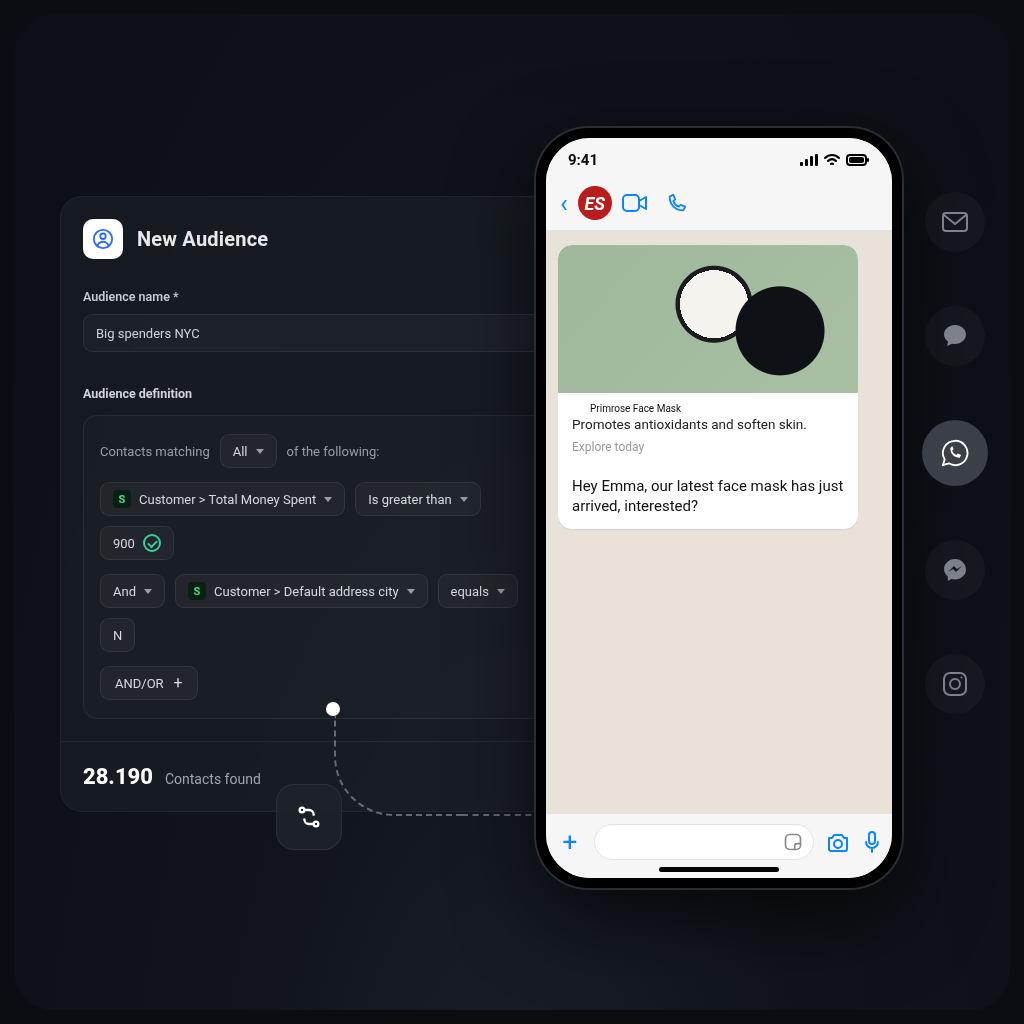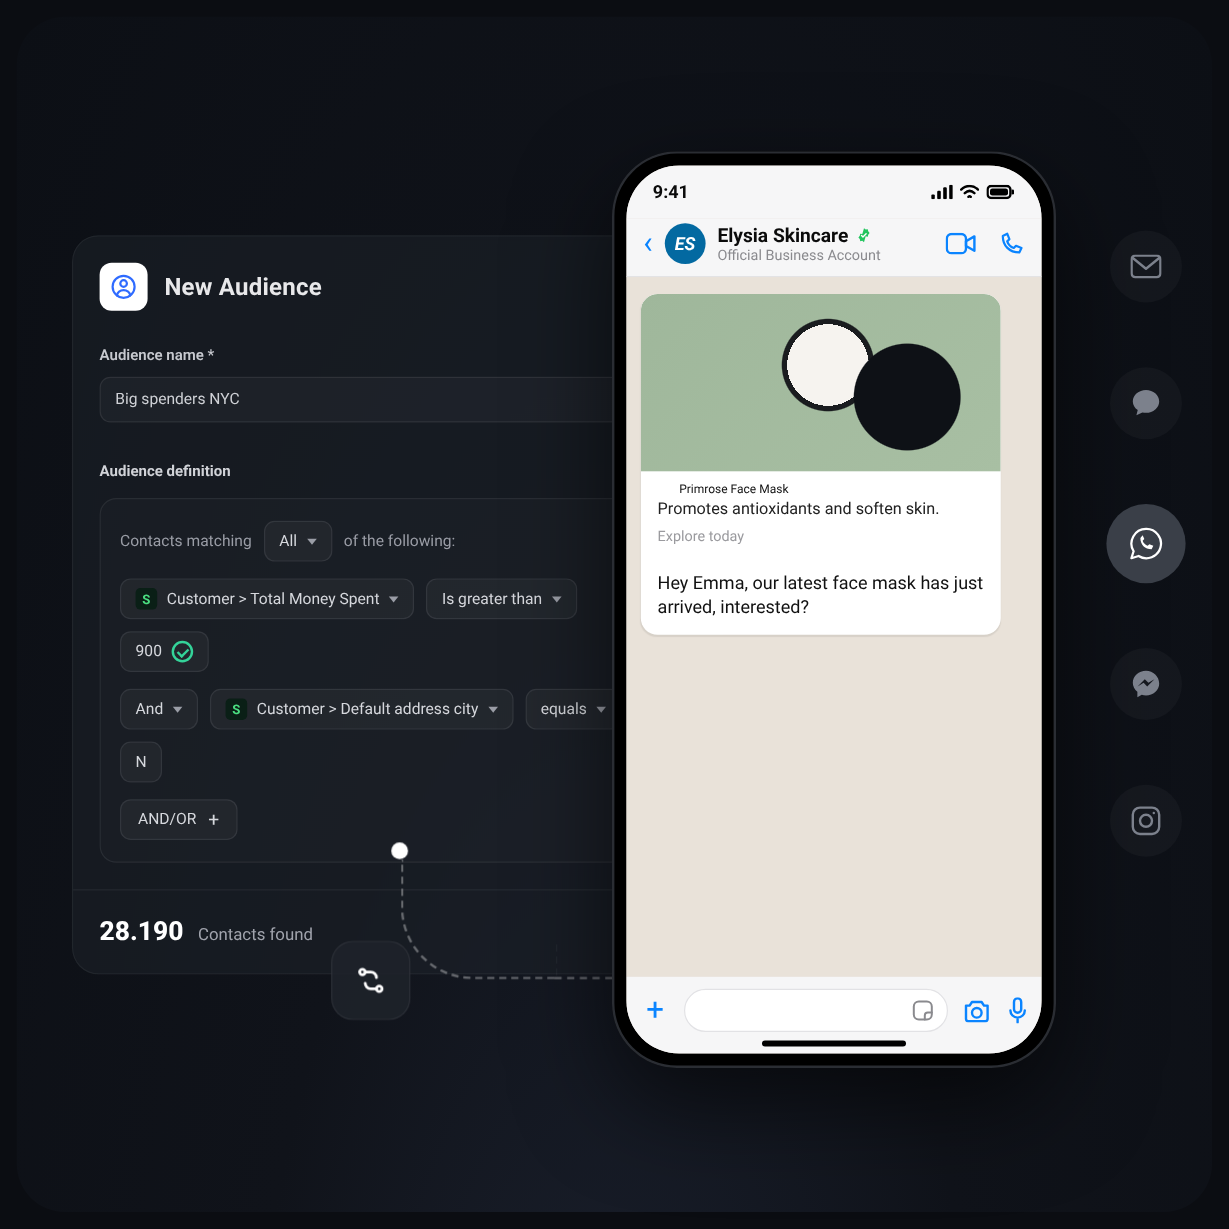--- a/index.html
+++ b/index.html
@@ -101,41 +101,41 @@
     width:60px; height:60px; border-radius:50%;
     background: rgba(255,255,255,.03);
     display:flex; align-items:center; justify-content:center;
     color:#7c818c;
   }
   .rail-btn.active { background:#3a3f48; color:#fff; width:66px; height:66px; }
   .rail svg { display:block; }
 
   
   .phone {
-    position:absolute; left:496px; top:112px; width:370px; height:764px;
+    position:absolute; left:520px; top:112px; width:370px; height:764px;
     background:#000; border-radius:54px; padding:12px;
     box-shadow: 0 30px 80px rgba(0,0,0,.6), inset 0 0 0 2px #2a2d33;
   }
   .screen {
     width:100%; height:100%; border-radius:44px; background:#e9e2d9; overflow:hidden; position:relative;
     display:flex; flex-direction:column;
   }
   .statusbar {
     height:44px; background:#f6f6f7; display:flex; align-items:center; justify-content:space-between;
     padding: 0 22px; font-size:15px; font-weight:700; color:#0b0b0b;
   }
   .status-icons { display:flex; align-items:center; gap:6px; }
   .wa-header {
     background:#f6f6f7; padding: 4px 14px 10px; display:flex; align-items:center; gap:10px;
     border-bottom:1px solid #e3e3e5;
   }
   .back-chevron { color:#0a84ff; font-size:26px; font-weight:400; line-height:1; }
   .avatar {
-    width:34px;height:34px;border-radius:50%;background:#0369a1;color:#fff;
-    display:flex;align-items:center;justify-content:center;font-size:15px;font-weight:700;font-style:italic;text-align:center;
+    width:34px;height:34px;border-radius:50%;background:#b91c1c;color:#fff;
+    display:flex;align-items:center;justify-content:center;font-size:18px;font-weight:700;font-style:italic;text-align:center;
   }
   .wa-title { flex:1; min-width:0; }
   .wa-name { font-size:16px; font-weight:700; color:#0b0b0b; display:flex; align-items:center; gap:6px;}
   .wa-sub { font-size:12px; color:#8a8a8e; }
   .wa-actions { display:flex; gap:18px; color:#0a84ff; align-items:center; }
 
   .chat { flex:1; background:#e9e2d9; padding:14px 12px; }
   .bubble {
     width: 300px; background:#fff; border-radius:14px; overflow:hidden;
     box-shadow: 0 1px 1px rgba(0,0,0,.08);
@@ -284,30 +284,20 @@
               <rect x="21" y="4" width="2" height="4" rx="1" style="fill:#000;stroke:none"></rect>
             </svg>
         </span>
       </div>
 
       <div class="wa-header">
         <span class="back-chevron">‹</span>
         <div class="avatar">
             <span>ES</span>
           </div>
-        <div class="wa-title">
-          <div class="wa-name">
-            <span>Elysia Skincare</span>
-            <svg width="14" height="14" viewBox="0 0 24 24" style="color:#22c55e;fill:#22c55e;stroke:#fff;stroke-width:2">
-              <path d="M12 2l2.4 2 3-.6.6 3 2 2.4-2 2.4-.6 3-3-.6L12 22l-2.4-2-3 .6-.6-3-2-2.4 2-2.4.6-3 3 .6z" style="stroke:none"></path>
-              <path d="M8.5 12.5l2 2 4.5-4.5"></path>
-            </svg>
-          </div>
-          <div class="wa-sub">Official Business Account</div>
-        </div>
         <div class="wa-actions">
           <svg width="26" height="18" viewBox="0 0 26 18">
               <rect x="1" y="1" width="16" height="16" rx="4"></rect>
               <path d="M17 7l7-4v12l-7-4z"></path>
             </svg>
           <svg width="22" height="22" viewBox="0 0 24 24">
               <path d="M4 5c0 9 6 15 15 15l2-4-5-2-2 2c-3-1-5-3-6-6l2-2-2-5z"></path>
             </svg>
         </div>
       </div>

